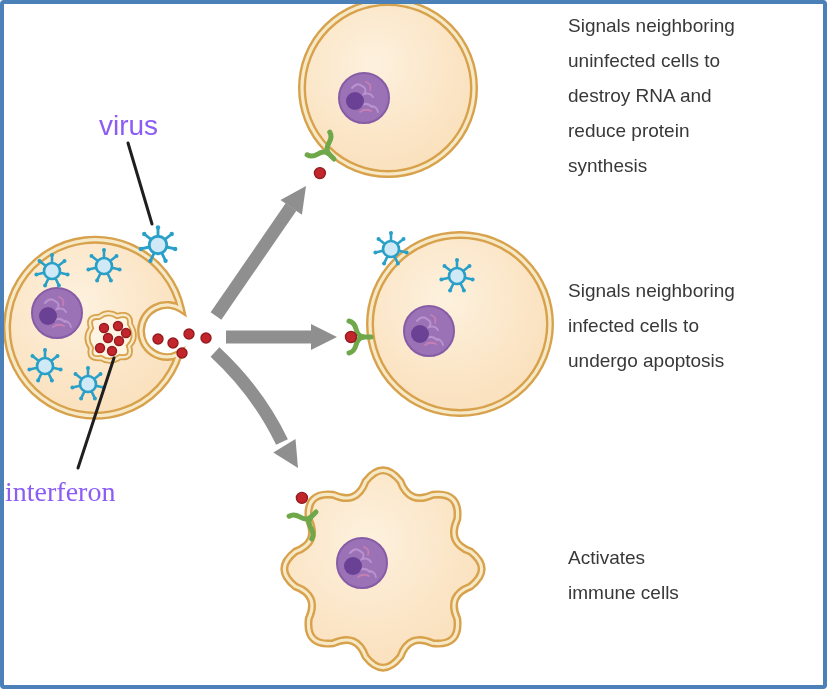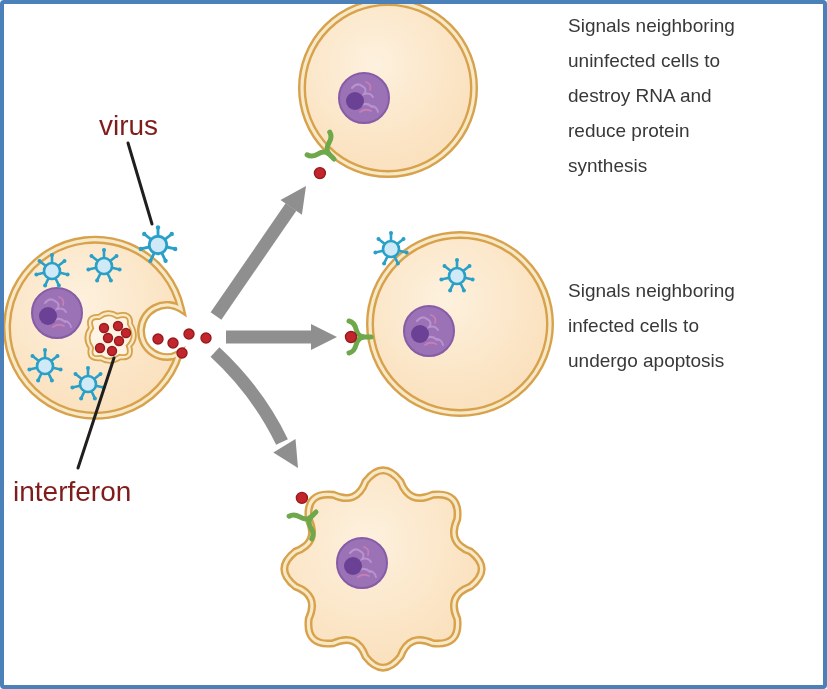--- a/index.html
+++ b/index.html
@@ -15,24 +15,24 @@
   .txt{position:absolute;color:#383838;}
   .annotation{
     font-size:19px;
     line-height:35px;
     white-space:pre-line;
     width:260px;
     color:#383838;
   }
   .pointer-label{
     font-size:28px;
-    color:#7f1d1d;
+    color:#8b5cf6;
   }
   #virus-label{left:95px;top:106px;}
-  #interferon-label{left:9px;top:472px;}
+  #interferon-label{left:1px;top:472px;font-family:Liberation Serif, serif;}
   #ann-uninfected{left:564px;top:4px;}
   #ann-infected{left:564px;top:269px;}
   #ann-immune{left:564px;top:536px;}
 </style>
 </head>
 <body>
 
 <div class="frame">
 
   <svg width="819" height="681" viewBox="4 4 819 681">
@@ -173,13 +173,15 @@
   <div class="txt annotation" id="ann-uninfected">Signals neighboring
 uninfected cells to
 destroy RNA and
 reduce protein
 synthesis</div>
 
   <div class="txt annotation" id="ann-infected">Signals neighboring
 infected cells to
 undergo apoptosis</div>
 
+  <div class="txt annotation" id="ann-immune">Activates
+immune cells</div>
 </div>
 
 </body></html>

